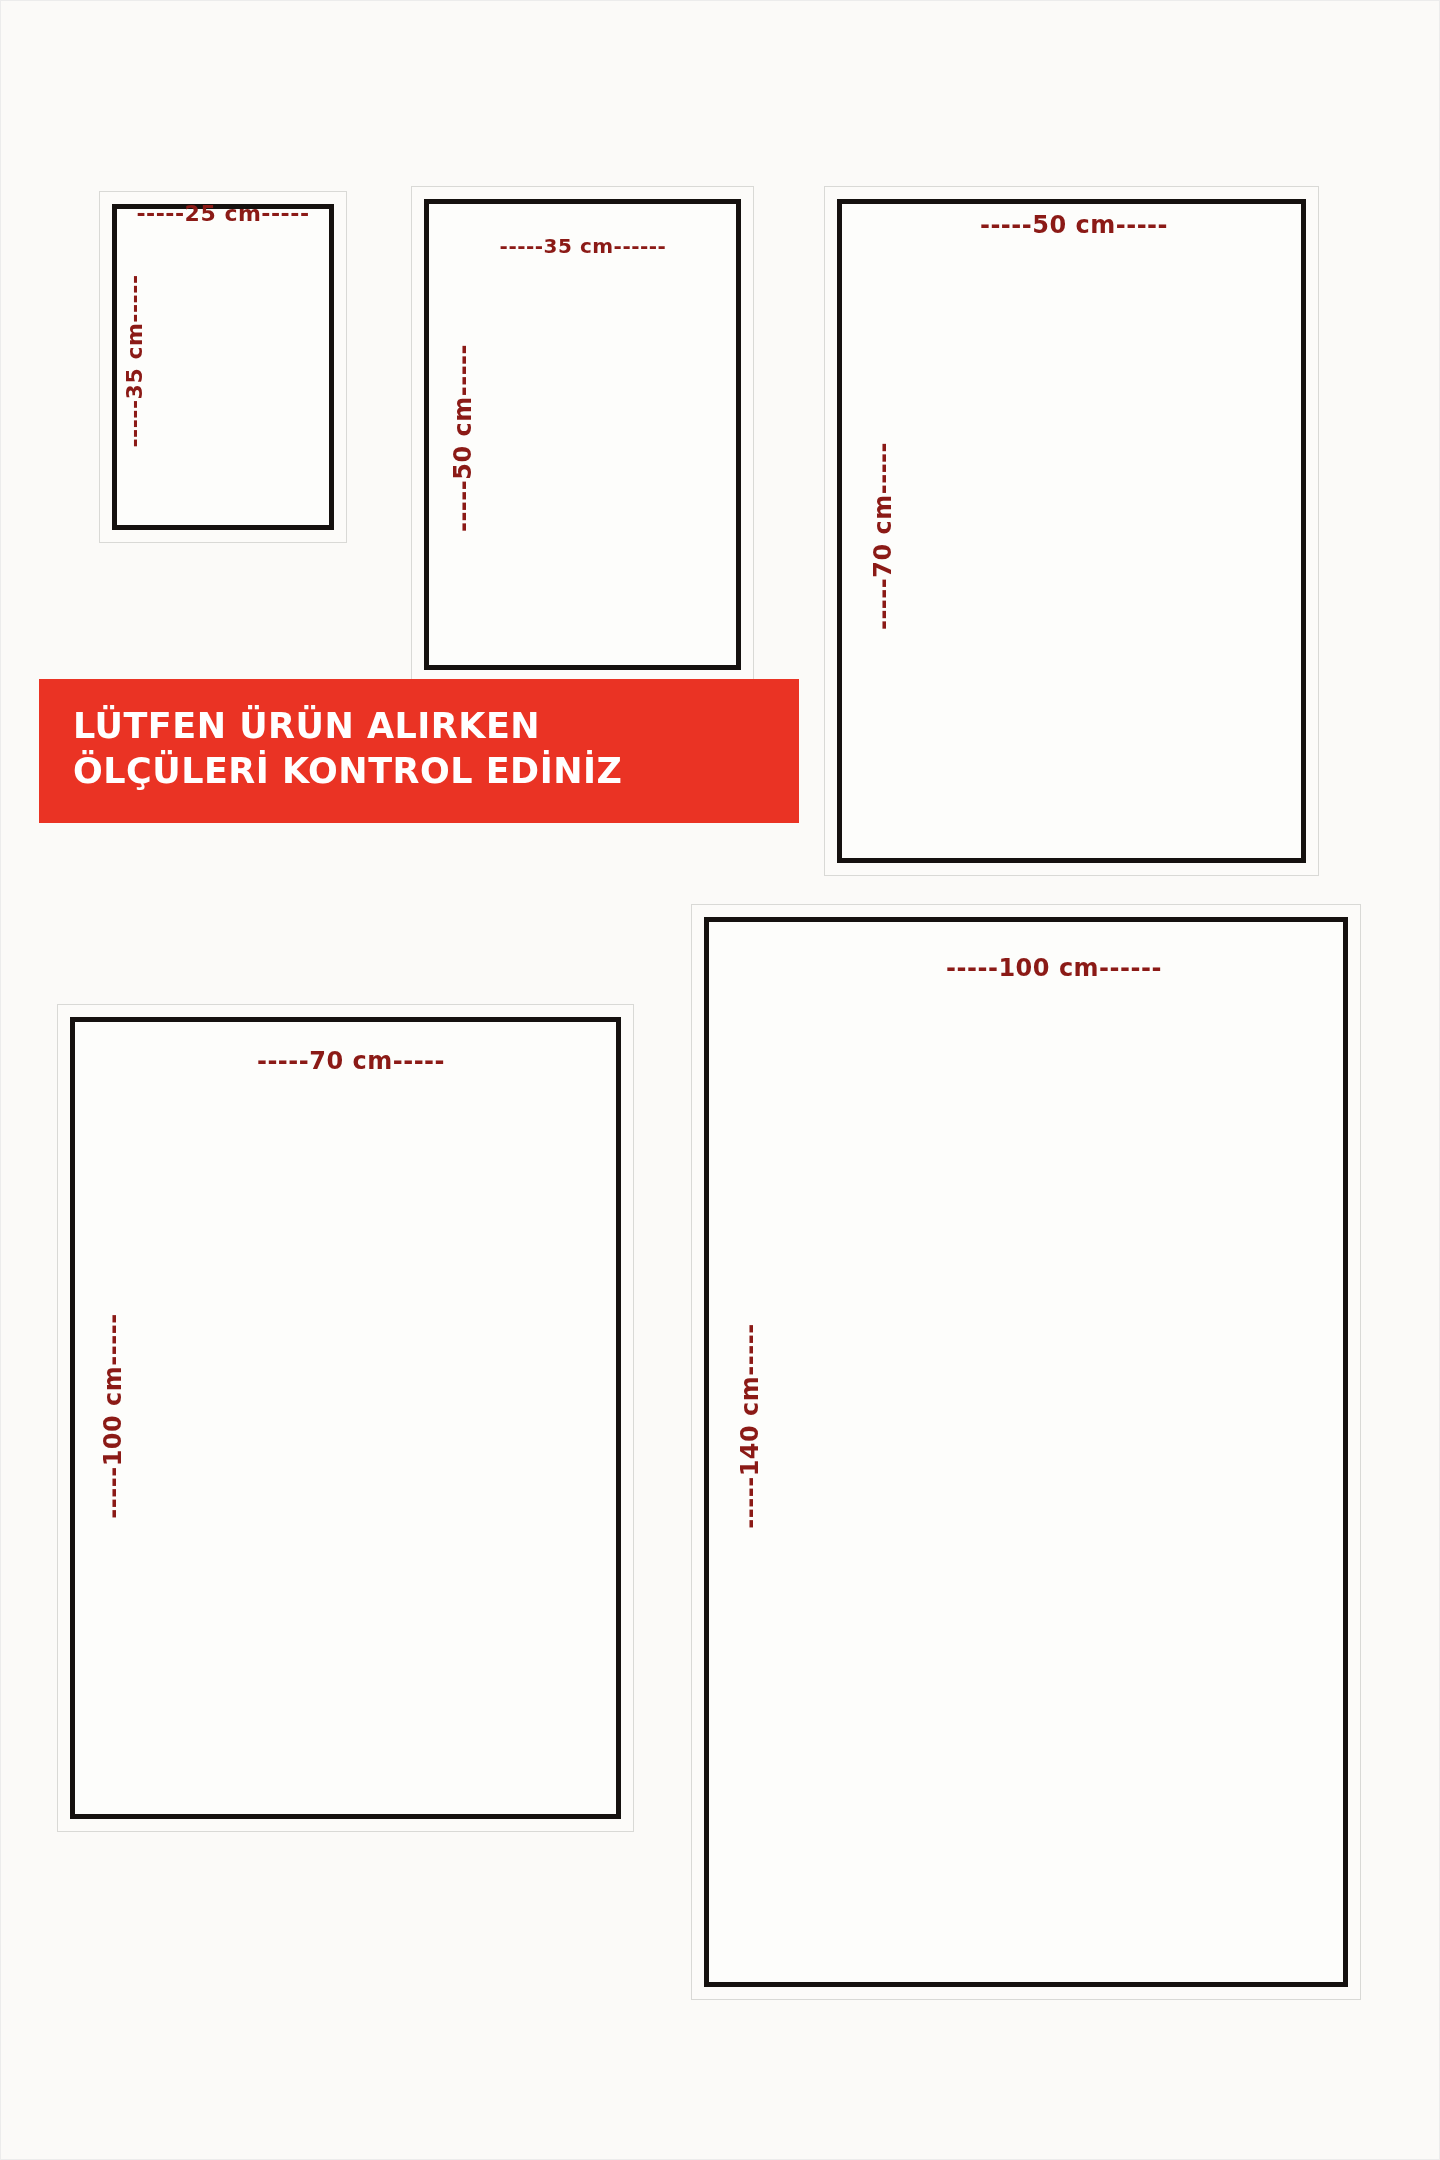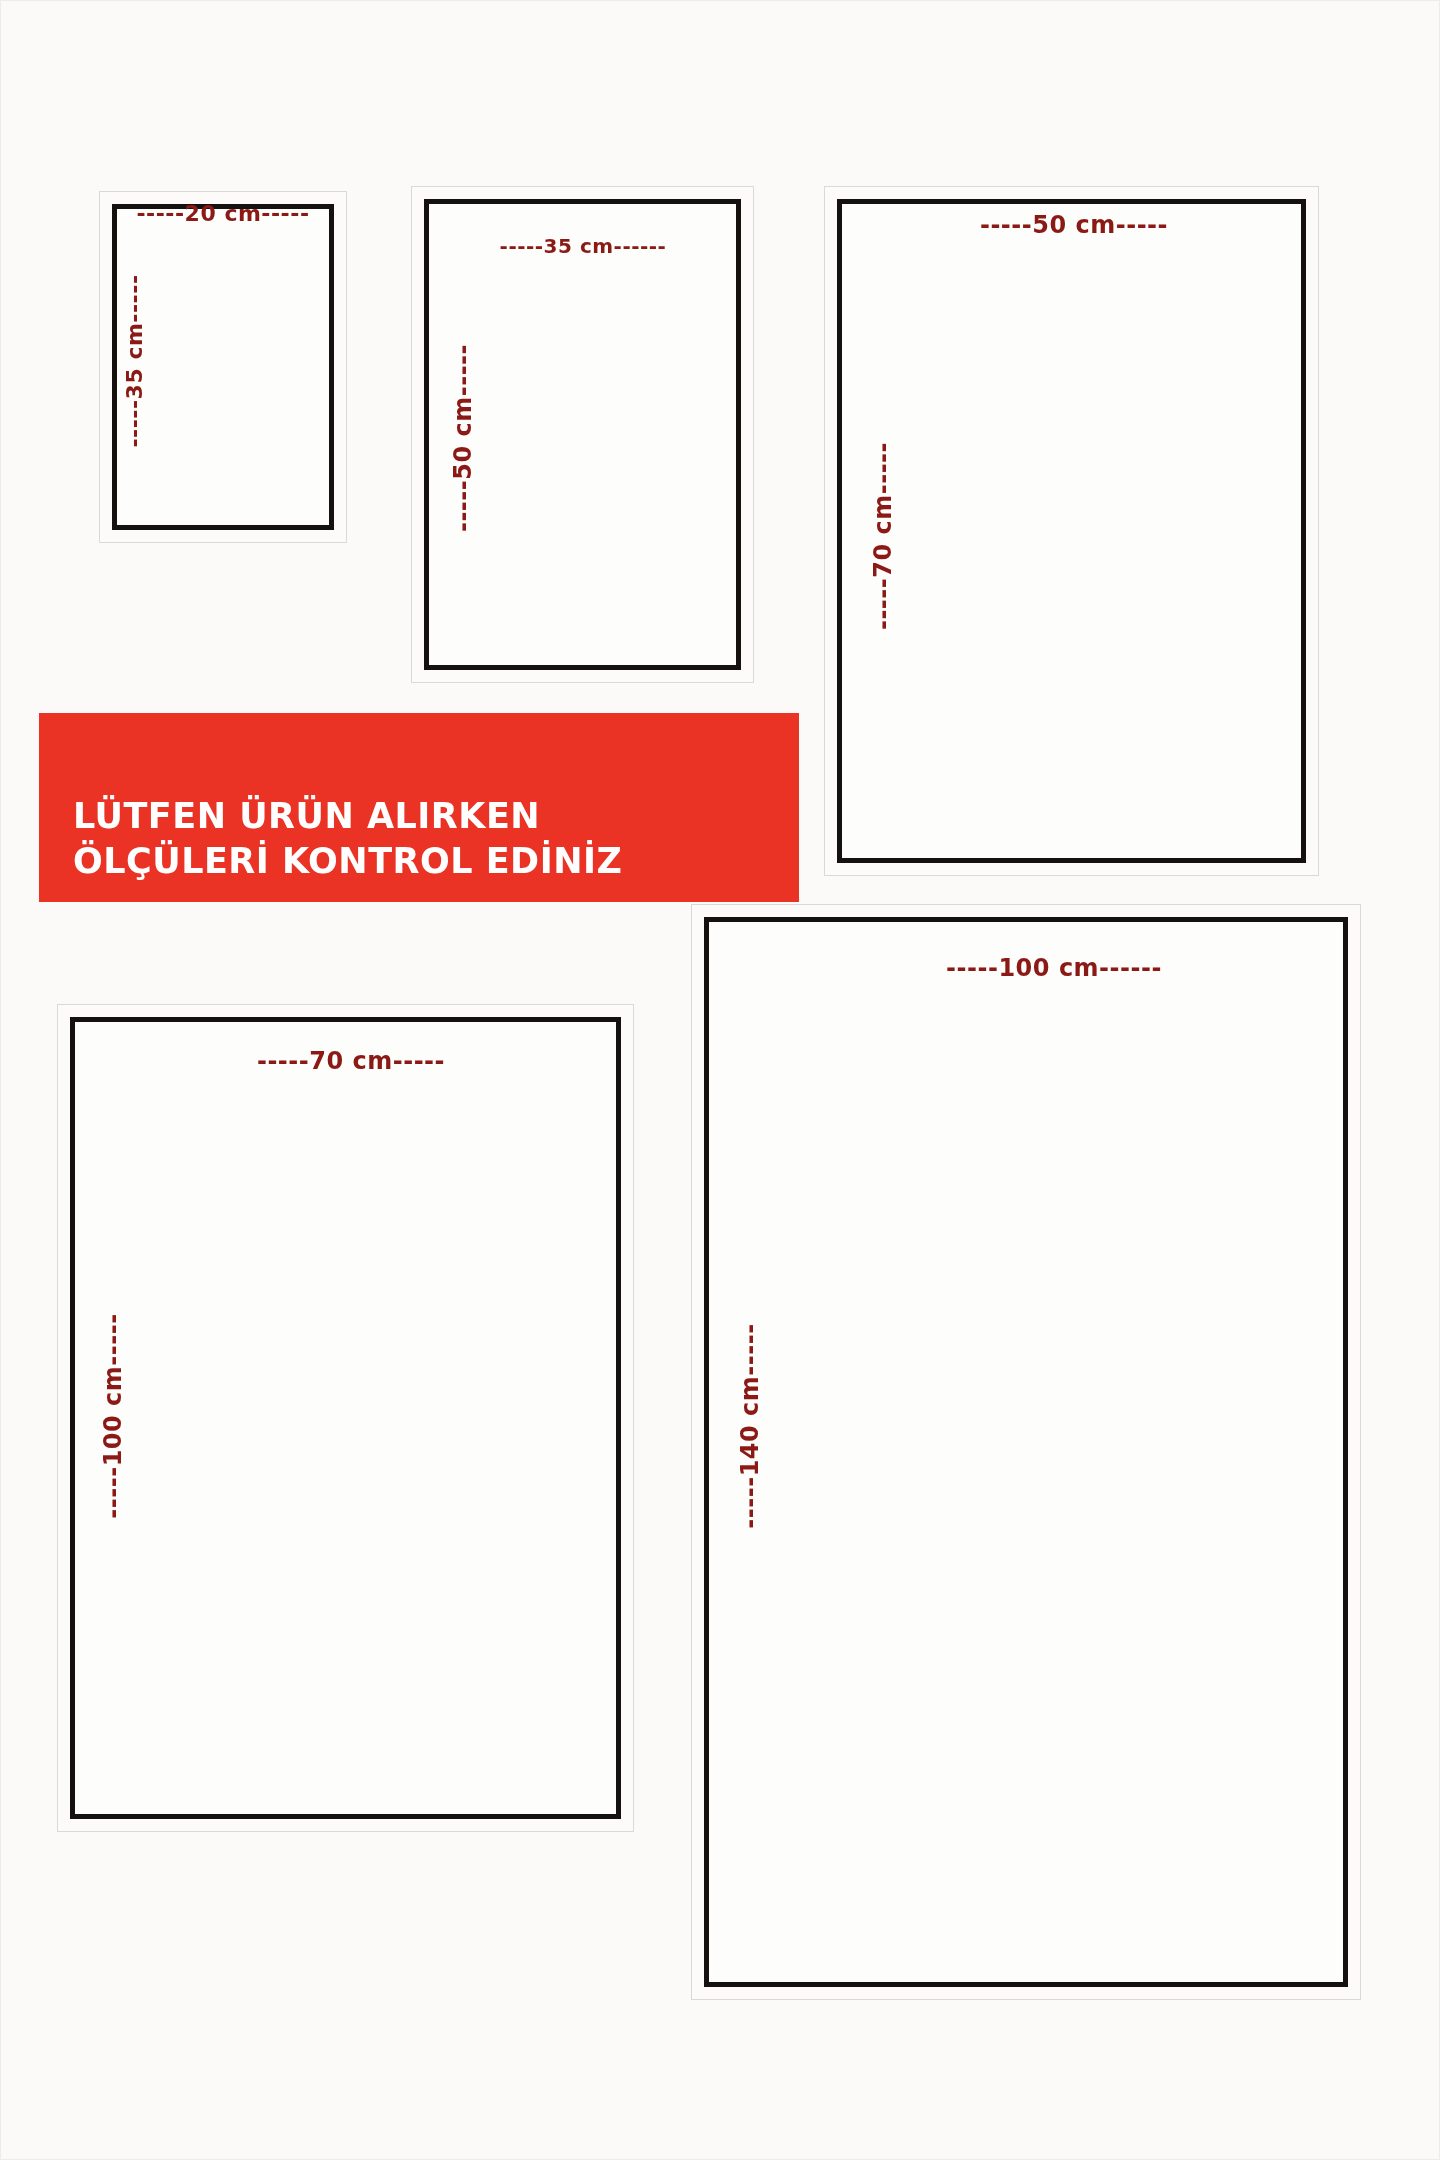--- a/index.html
+++ b/index.html
@@ -76,36 +76,36 @@
   }
 </style>
 </head>
 <body>
 
 <div class="canvas">
 
   <div class="frame" style="left:98px; top:190px; width:248px; height:352px;">
     <div class="frame-inner"></div>
   </div>
-  <div class="dim dim-h" style="left:222px; top:200px; font-size:22px;">-----20 cm-----</div>
+  <div class="dim dim-h" style="left:222px; top:200px; font-size:22px;">-----25 cm-----</div>
   <div class="dim dim-v" style="left:133px; top:360px; font-size:22px;">-----35 cm-----</div>
 
   <div class="frame" style="left:410px; top:185px; width:343px; height:497px;">
     <div class="frame-inner"></div>
   </div>
   <div class="dim dim-h" style="left:582px; top:205px; font-size:20px;margin-top:28px;">-----35 cm------</div>
   <div class="dim dim-v" style="left:462px; top:437px; font-size:24px;">-----50 cm-----</div>
 
   <div class="frame" style="left:823px; top:185px; width:495px; height:690px;">
     <div class="frame-inner"></div>
   </div>
   <div class="dim dim-h" style="left:1073px; top:210px; font-size:24px;">-----50 cm-----</div>
   <div class="dim dim-v" style="left:882px; top:535px; font-size:24px;">-----70 cm-----</div>
 
-  <div class="banner" style="left:38px; top:712px; width:760px; height:189px;justify-content:flex-end;">
+  <div class="banner" style="left:38px; top:678px; width:760px; height:144px;">
     <div class="banner-line">LÜTFEN ÜRÜN ALIRKEN</div>
     <div class="banner-line">ÖLÇÜLERİ KONTROL EDİNİZ</div>
   </div>
 
   <div class="frame" style="left:56px; top:1003px; width:577px; height:828px;">
     <div class="frame-inner"></div>
   </div>
   <div class="dim dim-h" style="left:350px; top:1046px; font-size:24px;">-----70 cm-----</div>
   <div class="dim dim-v" style="left:112px; top:1415px; font-size:24px;">-----100 cm-----</div>
 

